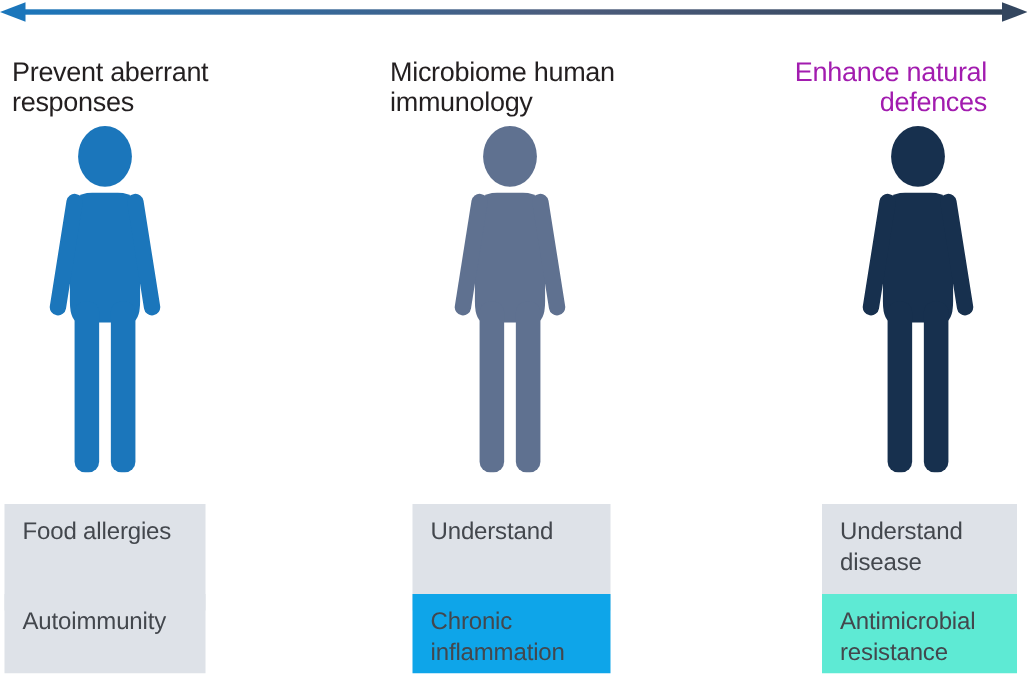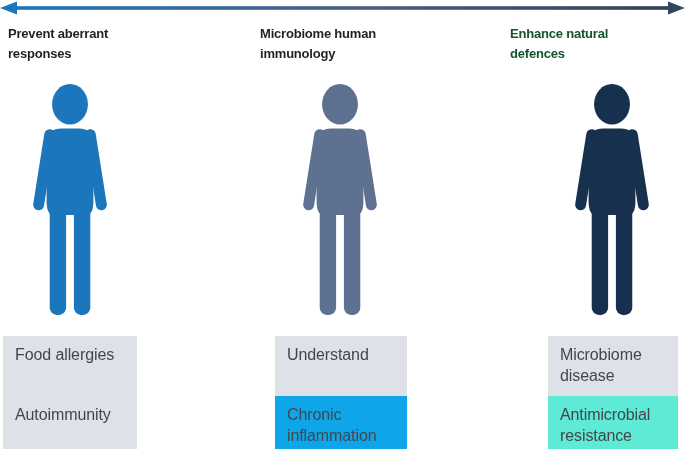--- a/index.html
+++ b/index.html
@@ -5,22 +5,22 @@
   html,body{margin:0;padding:0;background:#ffffff;}
   #canvas{
     position:relative;
     width:685px;height:449px;
     background:#ffffff;
     font-family:"Liberation Sans","DejaVu Sans",sans-serif;
     overflow:hidden;
   }
   .arrow-svg{position:absolute;left:0;top:0;}
   .col-title{
-    position:absolute;top:24px;
-    font-size:13px;font-weight:bold;line-height:20px;
+    position:absolute;top:38px;
+    font-size:18px;font-weight:normal;line-height:20px;
     letter-spacing:-0.2px;
   }
   #title-1{left:8px;width:155px;}
   #title-2{left:260px;width:168px;}
   #title-3{left:510px;width:148px;}
   .person{position:absolute;top:84px;}
   #person-1{left:31px;}
   #person-2{left:301px;}
   #person-3{left:573px;}
   .topic-box{
@@ -63,34 +63,34 @@
         <stop offset="1" style="stop-color: rgb(47, 65, 87);"></stop>
       </linearGradient>
     </defs>
     <rect x="10" y="6.2" width="665" height="3.6" fill="url(#arrow-grad)"></rect>
     <polygon points="0,8 17,1.5 17,14.5" style="fill: rgb(27, 118, 187);"></polygon>
     <polygon points="685,8 668,1.5 668,14.5" style="fill: rgb(51, 70, 95);"></polygon>
   </svg>
 
   <div id="title-1" class="col-title" style="color: rgb(35, 31, 32);">Prevent aberrant responses</div>
   <div id="title-2" class="col-title" style="color: rgb(35, 31, 32);">Microbiome human immunology</div>
-  <div id="title-3" class="col-title" style="color: #14532d;">Enhance natural defences</div>
+  <div id="title-3" class="col-title" style="color: #a21caf; text-align: right;">Enhance natural defences</div>
 
   <svg id="person-1" class="person" width="78" height="234" viewBox="0 0 100 300">
     <use href="#person-shape" style="fill: rgb(27, 118, 187);"></use>
   </svg>
   <svg id="person-2" class="person" width="78" height="234" viewBox="0 0 100 300">
     <use href="#person-shape" style="fill: rgb(95, 113, 144);"></use>
   </svg>
   <svg id="person-3" class="person" width="78" height="234" viewBox="0 0 100 300">
     <use href="#person-shape" style="fill: rgb(23, 48, 78);"></use>
   </svg>
 
   <div class="topic-box c1 row1" style="background-color: rgb(222, 226, 232); color: rgb(67, 71, 77);">Food allergies</div>
   <div class="topic-box c1 row2" style="background-color: rgb(222, 226, 232); color: rgb(67, 71, 77);">Autoimmunity</div>
 
   <div class="topic-box c2 row1" style="background-color: rgb(222, 226, 232); color: rgb(67, 71, 77);">Understand</div>
   <div class="topic-box c2 row2" style="background-color: #0ea5e9; color: rgb(67, 71, 77);">Chronic inflammation</div>
 
-  <div class="topic-box c3 row1" style="background-color: rgb(222, 226, 232); color: rgb(67, 71, 77);">Microbiome disease</div>
+  <div class="topic-box c3 row1" style="background-color: rgb(222, 226, 232); color: rgb(67, 71, 77);">Understand disease</div>
   <div class="topic-box c3 row2" style="background-color: #5eead4; color: rgb(67, 71, 77);">Antimicrobial resistance</div>
 
 </div>
 
 </body></html>

